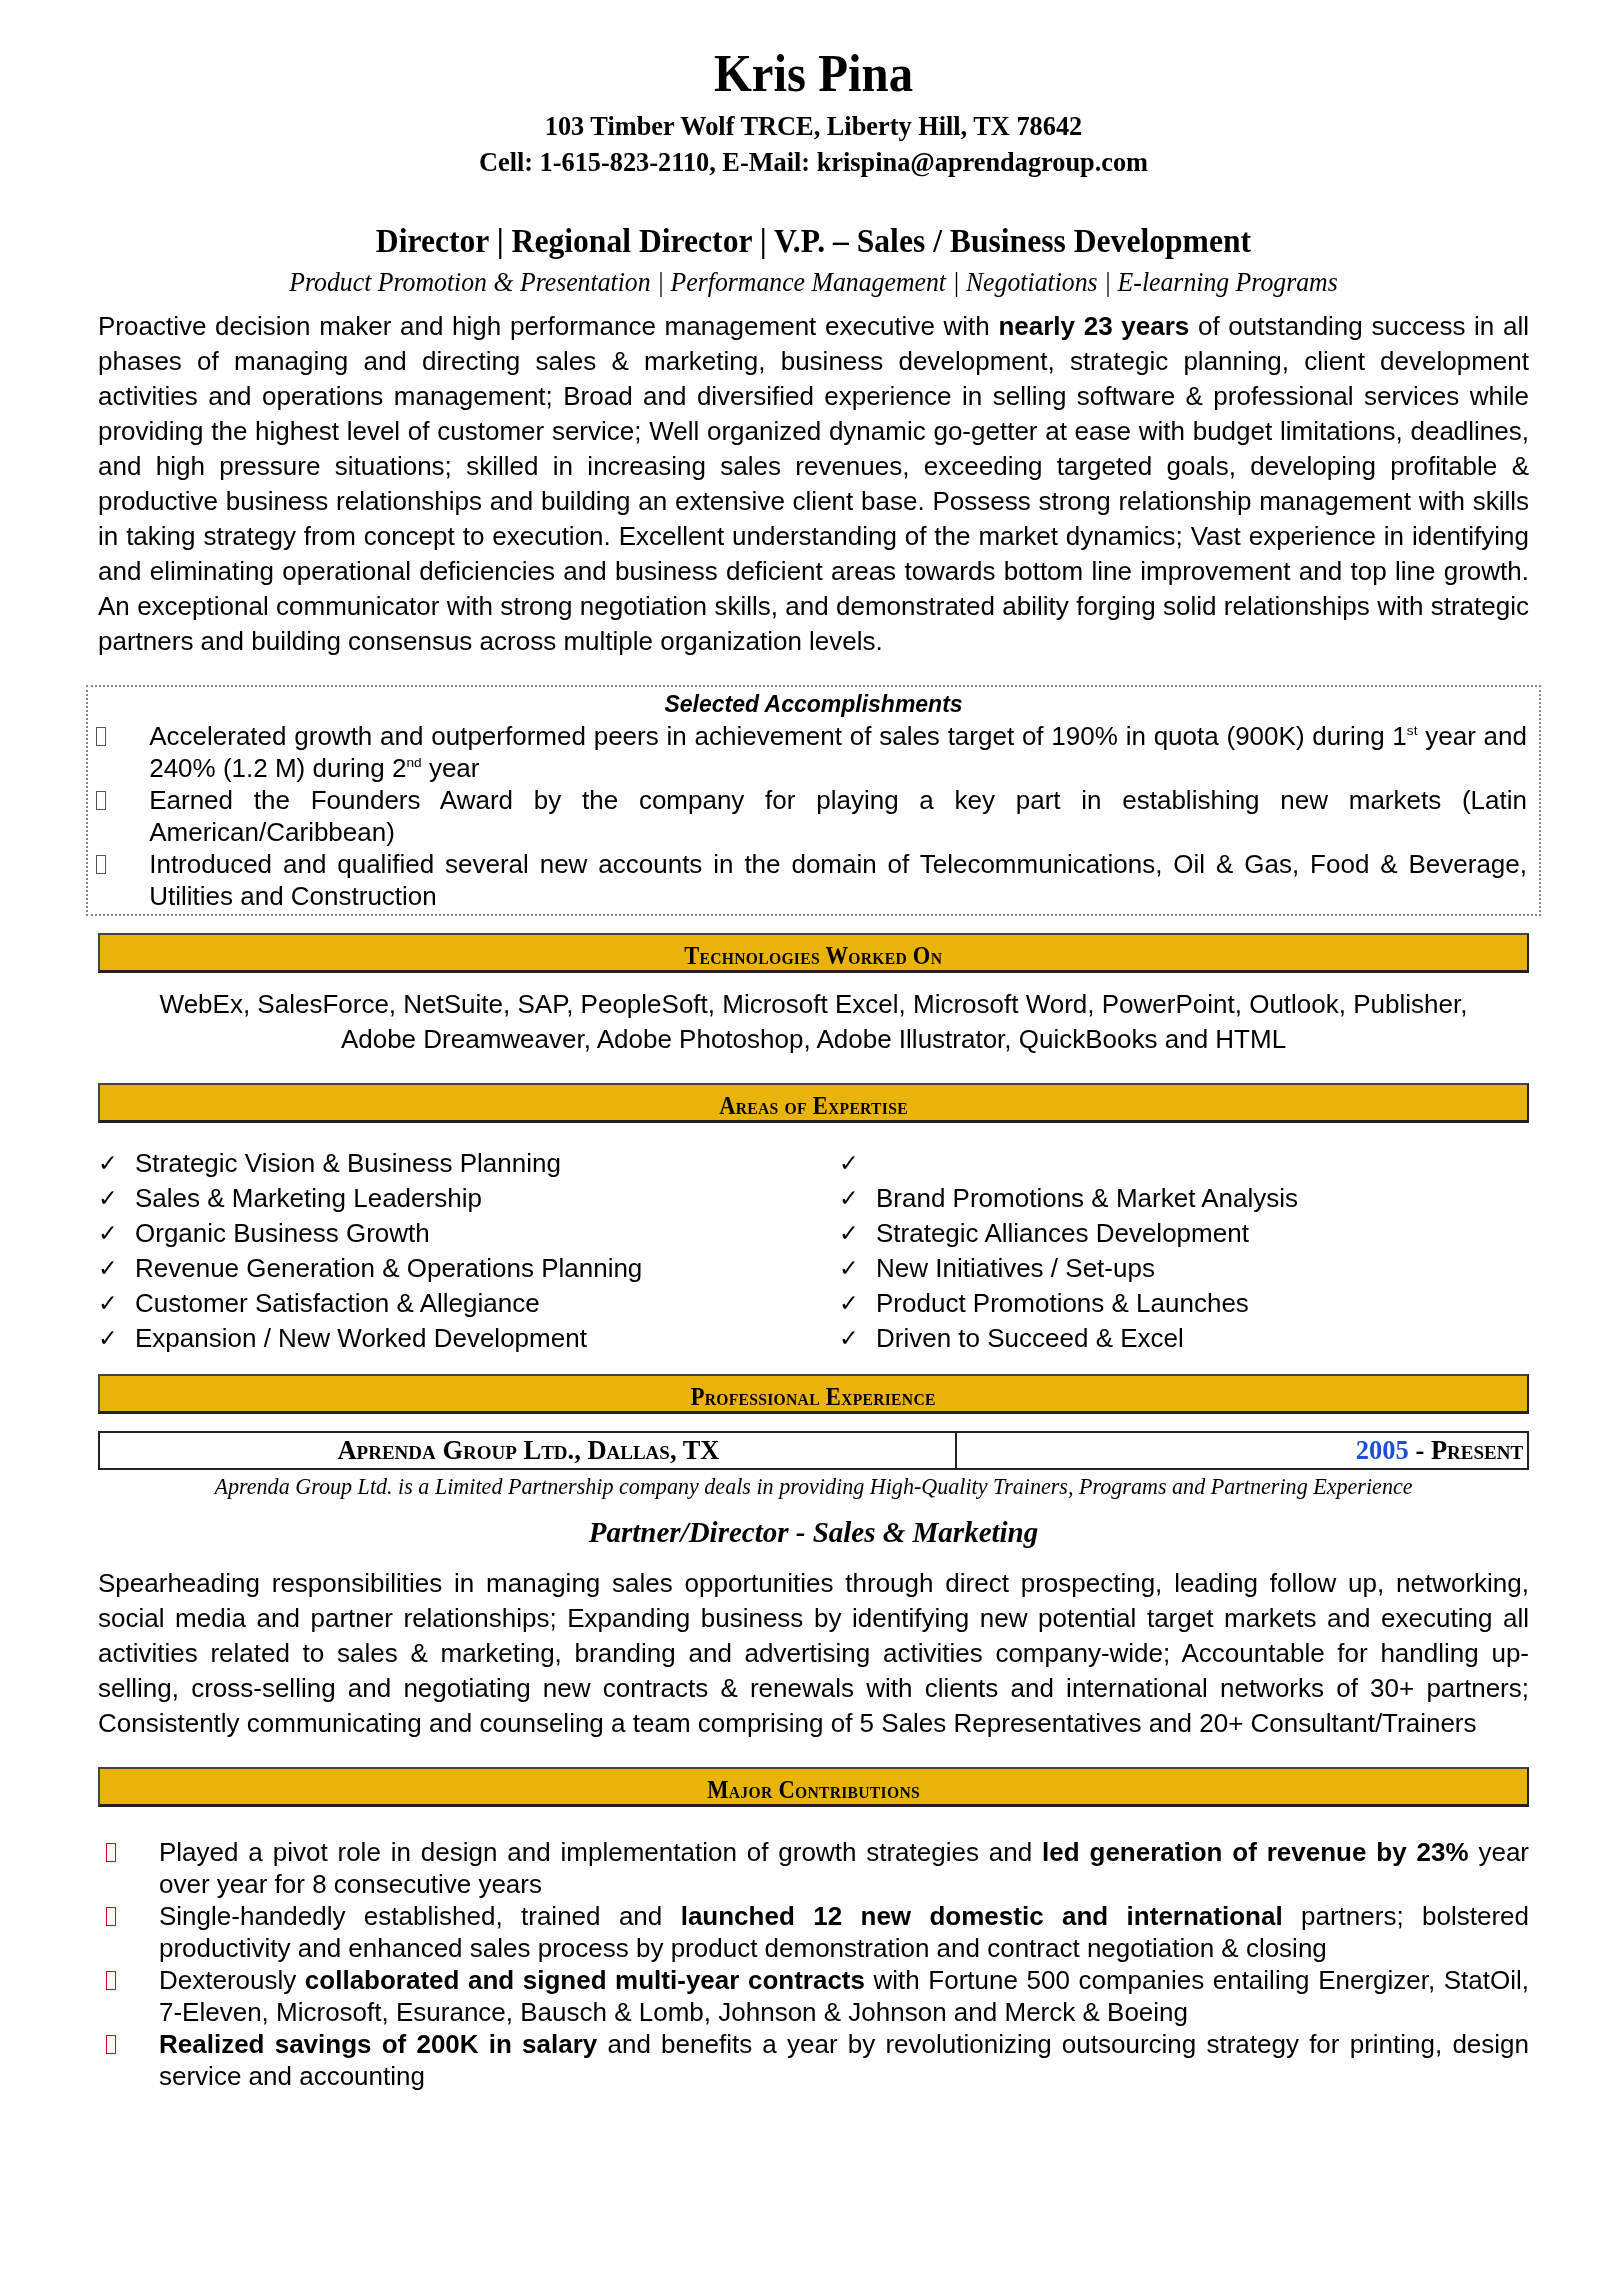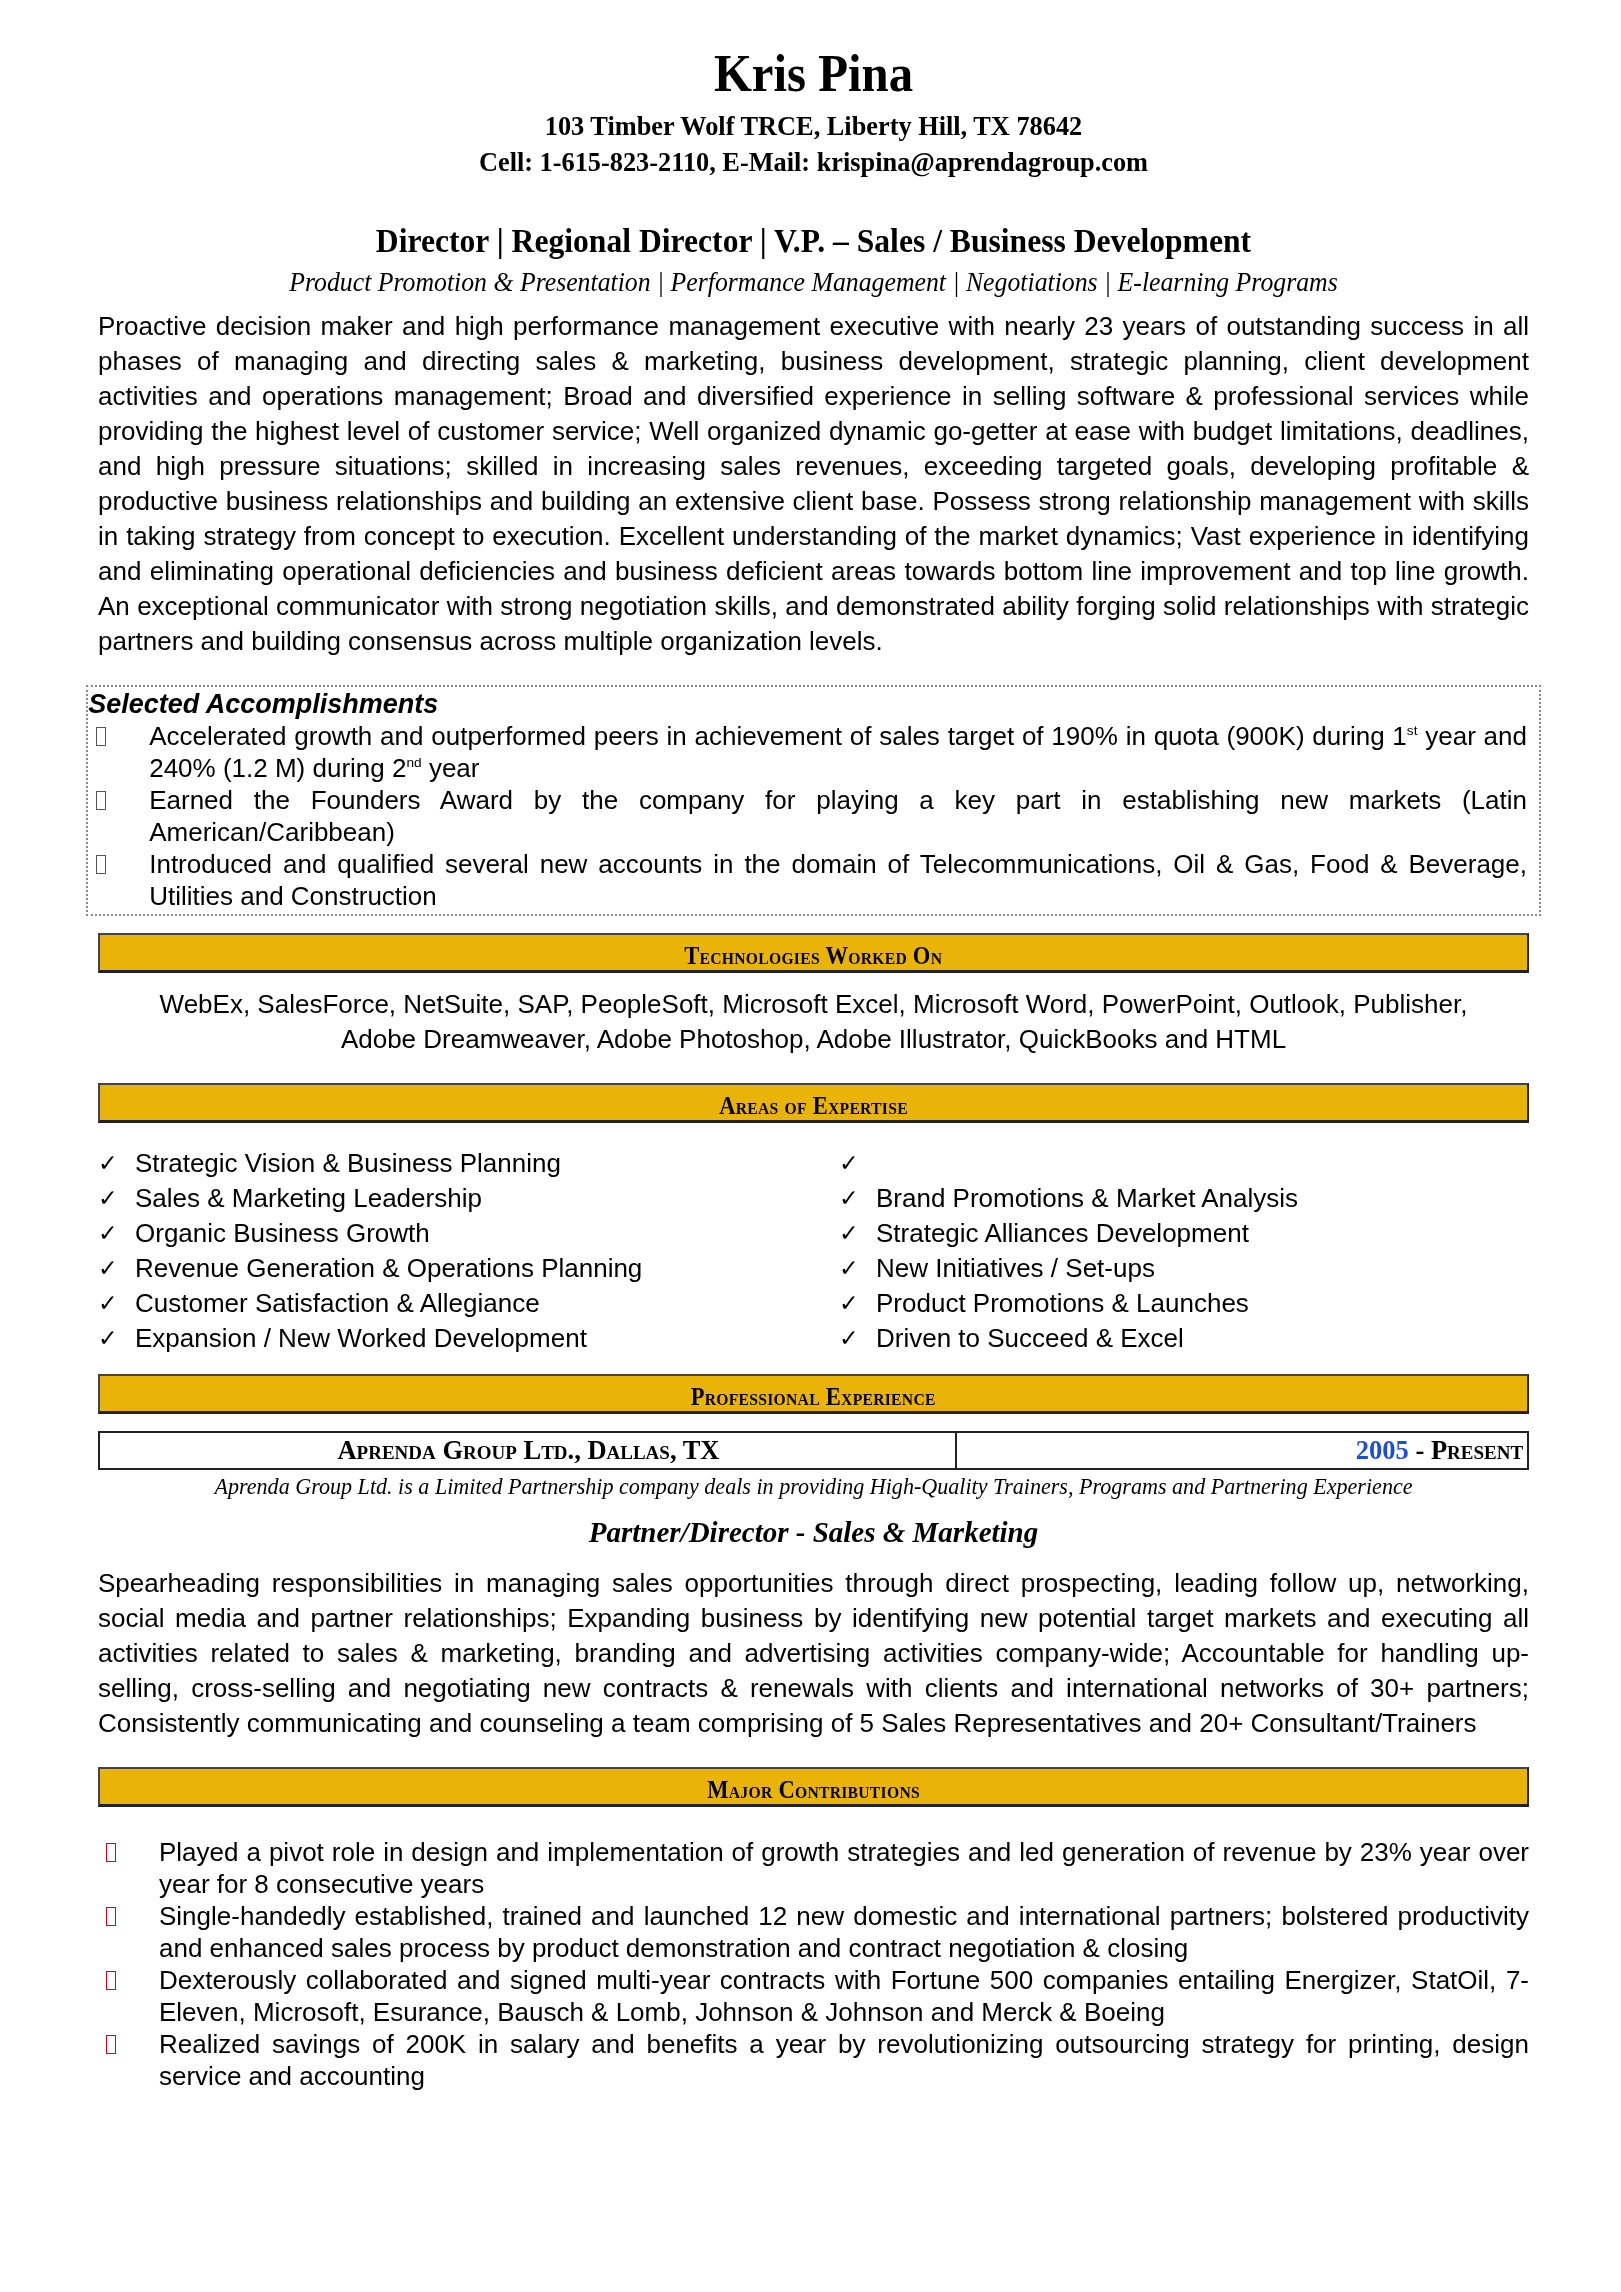--- a/index.html
+++ b/index.html
@@ -8,24 +8,24 @@
   .serif { font-family: "Liberation Serif", "DejaVu Serif", serif; }
   .sans { font-family: "Liberation Sans", "DejaVu Sans", sans-serif; }
 
   .name { text-align: center; font-size: 53px; font-weight: bold; line-height: 69px; margin: 0; transform: scaleX(0.92); }
   .contact { text-align: center; font-size: 28px; font-weight: bold; line-height: 36px; transform: scaleX(0.94); }
   .headline { text-align: center; font-size: 34px; font-weight: bold; line-height: 43px; margin-top: 39px; transform: scaleX(0.93); }
   .subline { text-align: center; font-size: 28px; font-style: italic; line-height: 39px; transform: scaleX(0.92); }
 
   .body-text { font-size: 26px; line-height: 35px; text-align: justify; }
   .summary { margin-top: 7.8px; }
-  b, strong { font-weight: normal; }
+  b, strong { font-weight: bold; }
 
   .accomp-box { margin-top: 13.7px; border: 2px dotted #888; padding: 2px 0 2px 0; margin-left: -11.8px; margin-right: -11.8px; }
-  .accomp-title { font-size: 27px; font-weight: bold; font-style: italic; line-height: 31px; }
+  .accomp-title { text-align: center; font-size: 23px; font-weight: bold; font-style: italic; line-height: 31px; }
   .bul-list { list-style: none; margin: 0; padding: 0; }
   .bul-item { position: relative; padding-left: 61px; padding-right: 11.8px; font-size: 26px; line-height: 32px; text-align: justify; }
   .bul-item .glyph { position: absolute; left: 7.8px; top: 0; width: 9.8px; height: 19.6px; margin-top: 6.9px; border: 1.5px solid #555; box-sizing: border-box; }
   .accomp-box .bul-item { padding-right: 11.8px; }
   sup { font-size: 13.7px; line-height: 0; vertical-align: super; }
 
   .sec-header { margin-top: 17.6px; height: 35px; background: #eab308; border-top: 2px solid #444; border-left: 2px solid #444; border-right: 2.9px solid #222; border-bottom: 3.9px solid #222; display: flex; align-items: flex-end; justify-content: center; }
   .sec-header span { font-size: 24.5px; font-variant: small-caps; font-weight: bold; letter-spacing: 0.3px; transform: scaleX(0.92); display: inline-block; }
 
   .tech { text-align: center; font-size: 26px; line-height: 35px; margin-top: 13.7px; }

